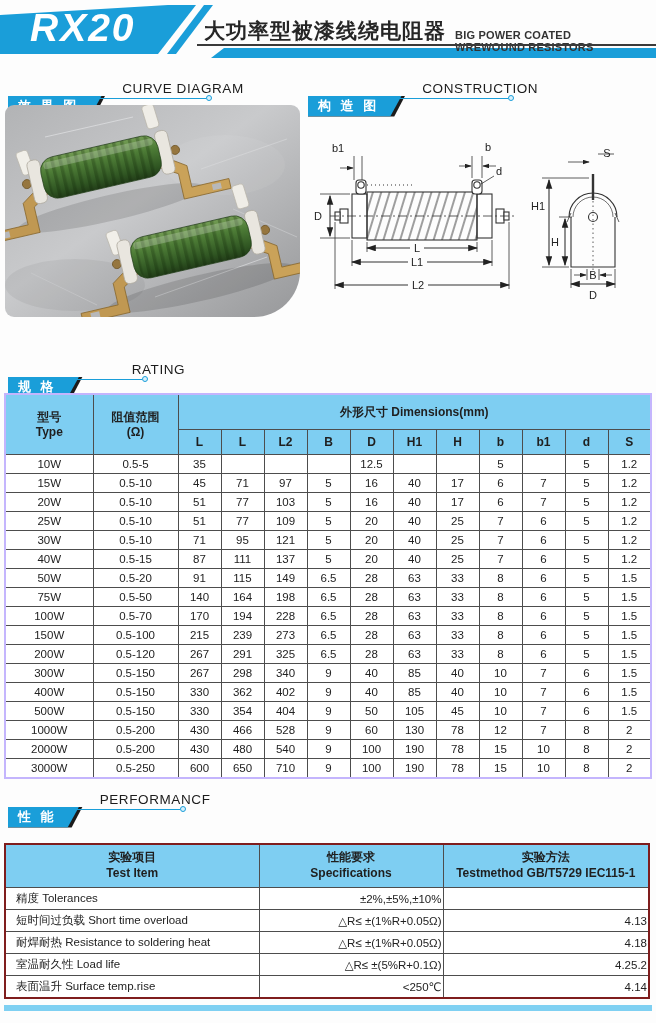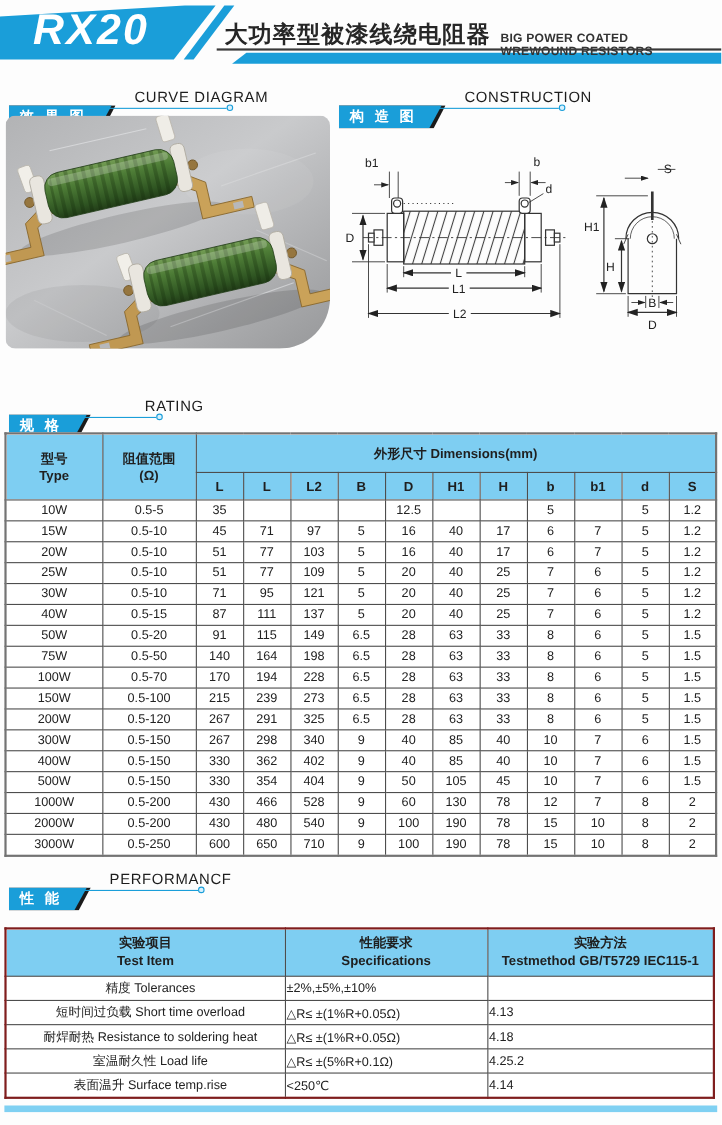--- a/index.html
+++ b/index.html
@@ -36,30 +36,30 @@
          border-radius:9px 9px 46px 9px;overflow:hidden;}
 
   
   #constr{position:absolute;left:310px;top:138px;width:346px;height:182px;}
   #constr text{font-family:"Liberation Sans",sans-serif;font-size:11px;fill:#222;}
 
   
   table{border-collapse:collapse;table-layout:fixed;position:absolute;background:#fff;}
   th,td{border:1.5px solid #4d4d4d;overflow:hidden;white-space:nowrap;}
   th{background:#7ecef2;font-weight:bold;color:#1f1f1f;}
-  #rating-table{left:4px;top:393px;width:646px;border:2px solid #737373;font-size:11.5px;padding-left:44px;}
+  #rating-table{left:4px;top:393px;width:646px;border:2px solid #c4b5fd;font-size:11.5px;padding-left:44px;}
   #rating-table th{font-size:12px;line-height:1.25;}
   #rating-table td{height:18px;text-align:center;padding:0;color:#222;}
   #rating-table thead tr.r1 th{height:32px;}
   #rating-table thead tr.r2 th{height:22px;font-weight:bold;}
   #perf-table{left:4px;top:843px;width:644px;border:2px solid #7f1d1d;font-size:11.5px;}
   #perf-table th{height:40px;font-size:12px;line-height:1.3;}
   #perf-table td{height:19px;color:#222;}
-  #perf-table td.c1{text-align:center;padding-left:10px;}
-  #perf-table td.c2,#perf-table td.c3{text-align:left;}
+  #perf-table td.c1{text-align:left;padding-left:10px;}
+  #perf-table td.c2,#perf-table td.c3{text-align:right;}
 
   
   #footer-bar{position:absolute;left:4px;top:1005px;width:648px;height:6px;background:#7fd0f2;}
 </style>
 </head>
 <body>
 
 <div id="page">
 
   <div id="banner">

